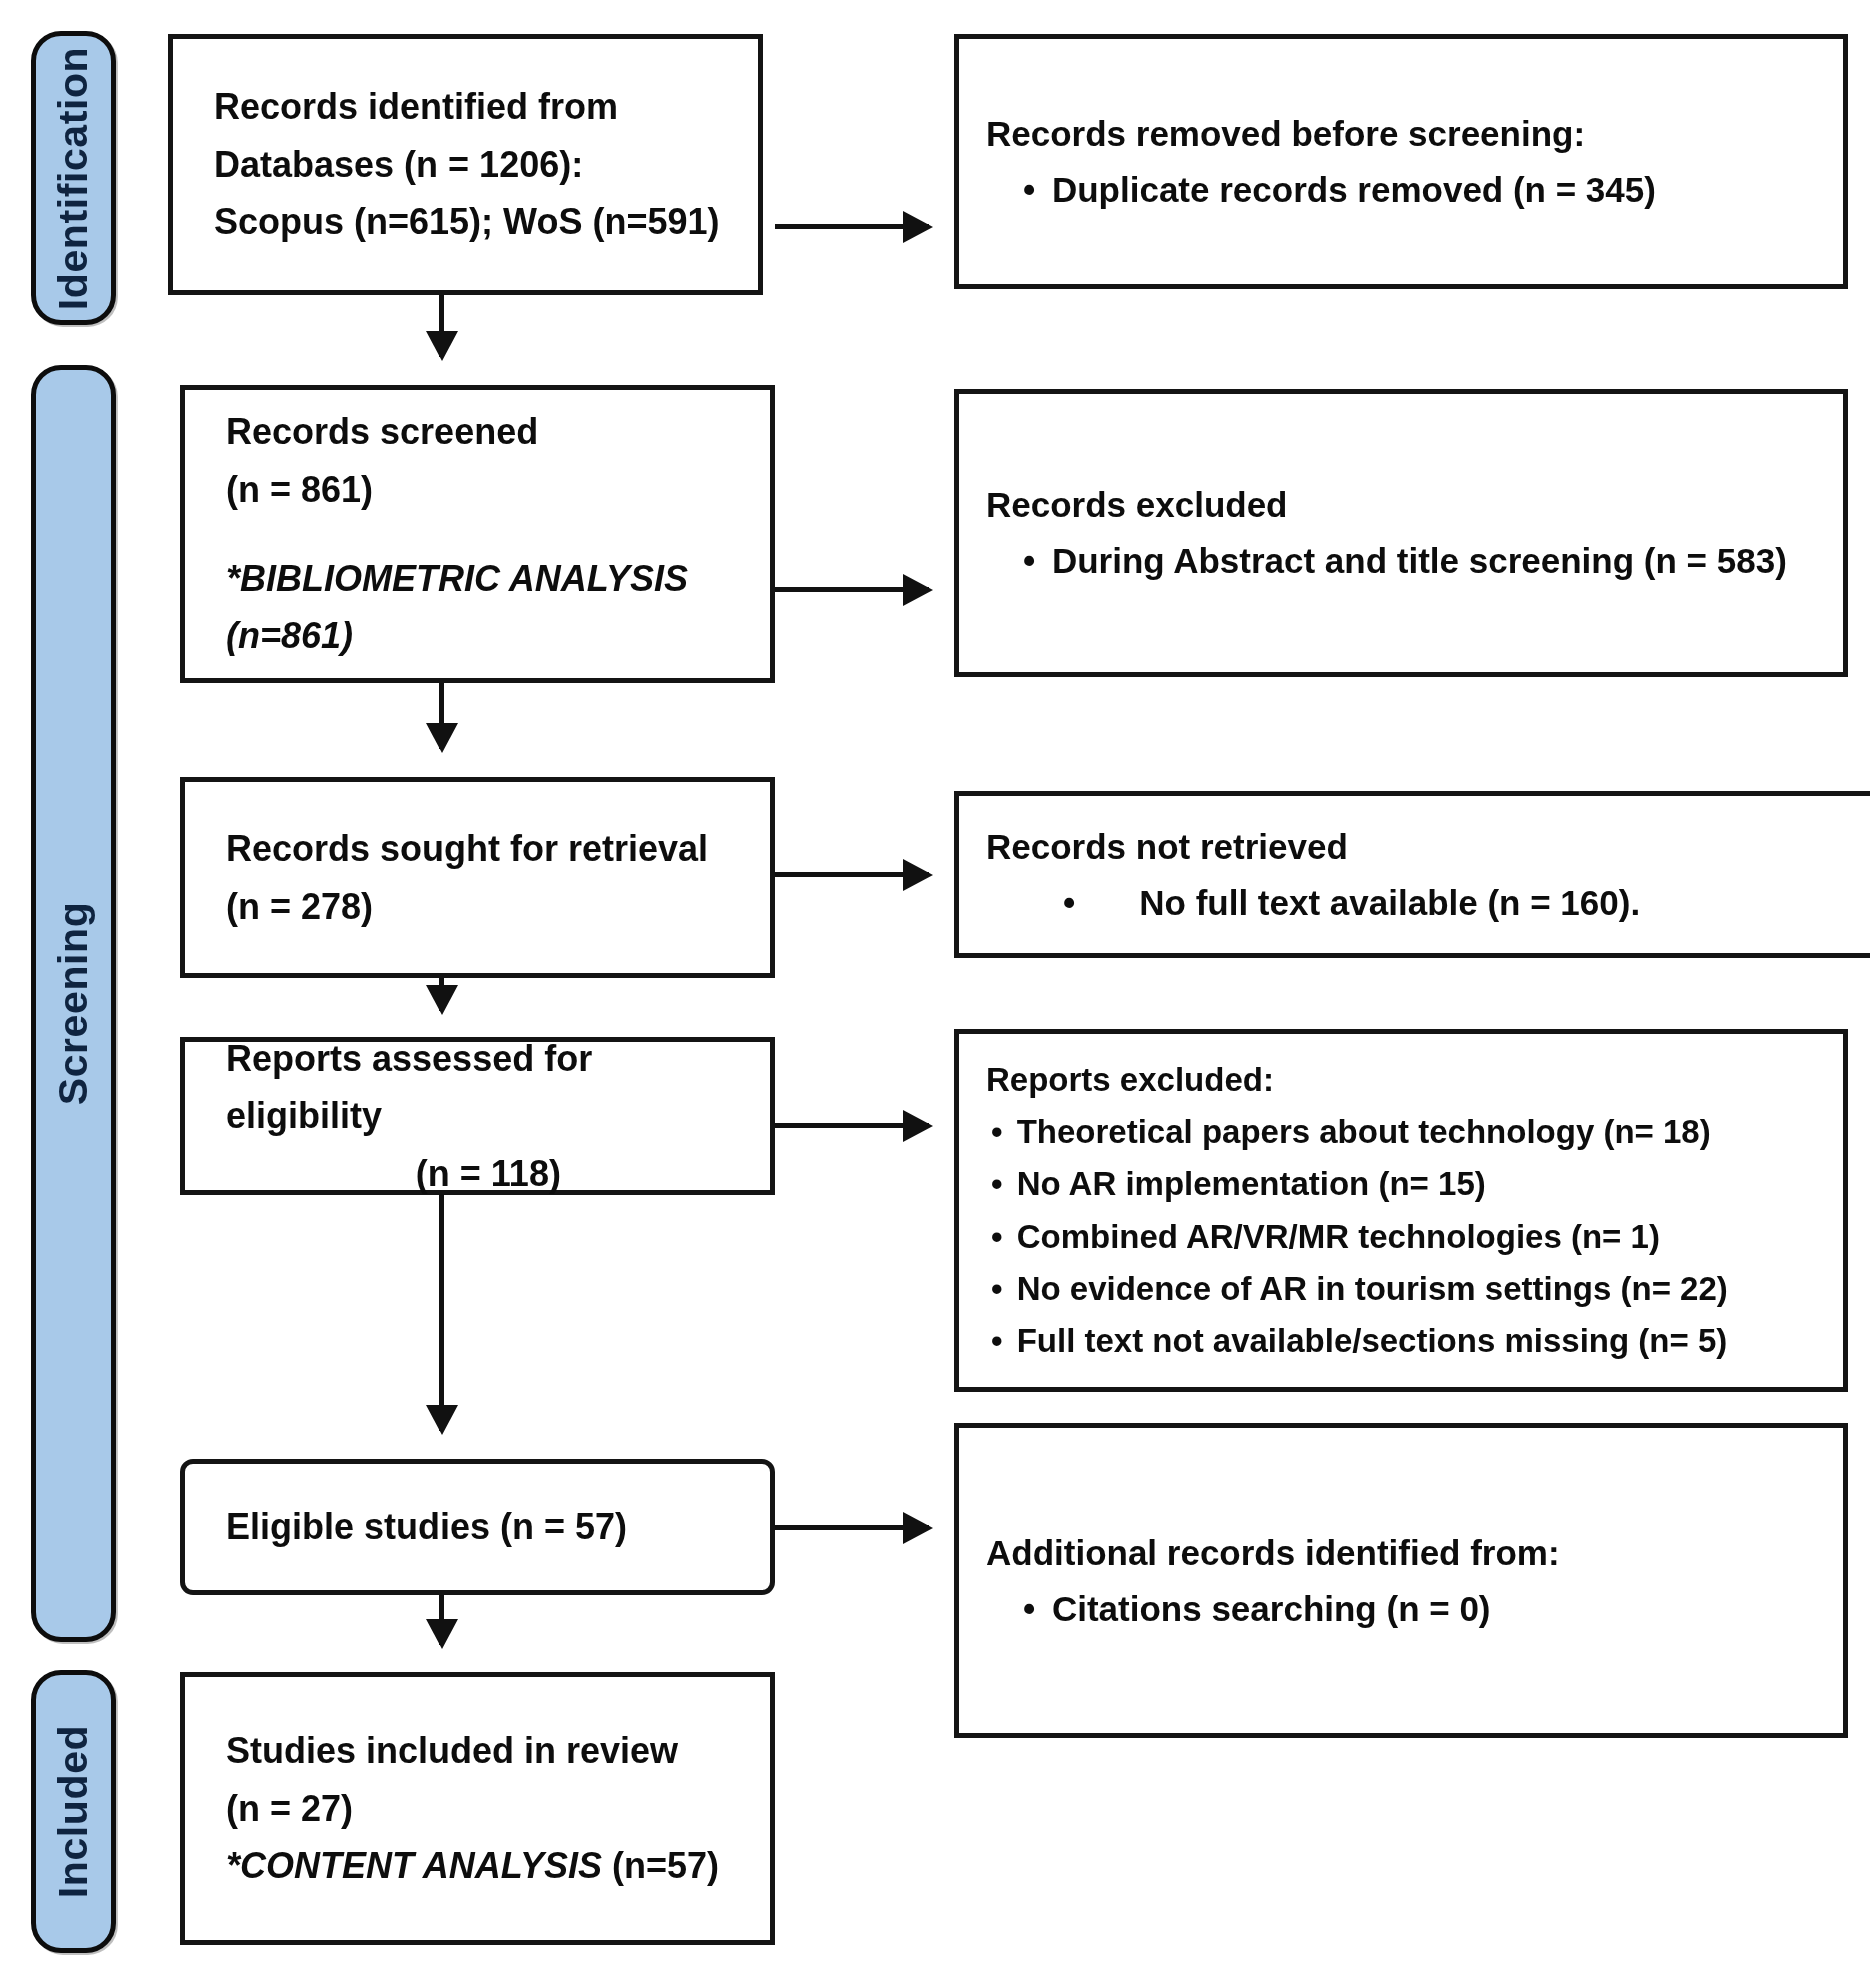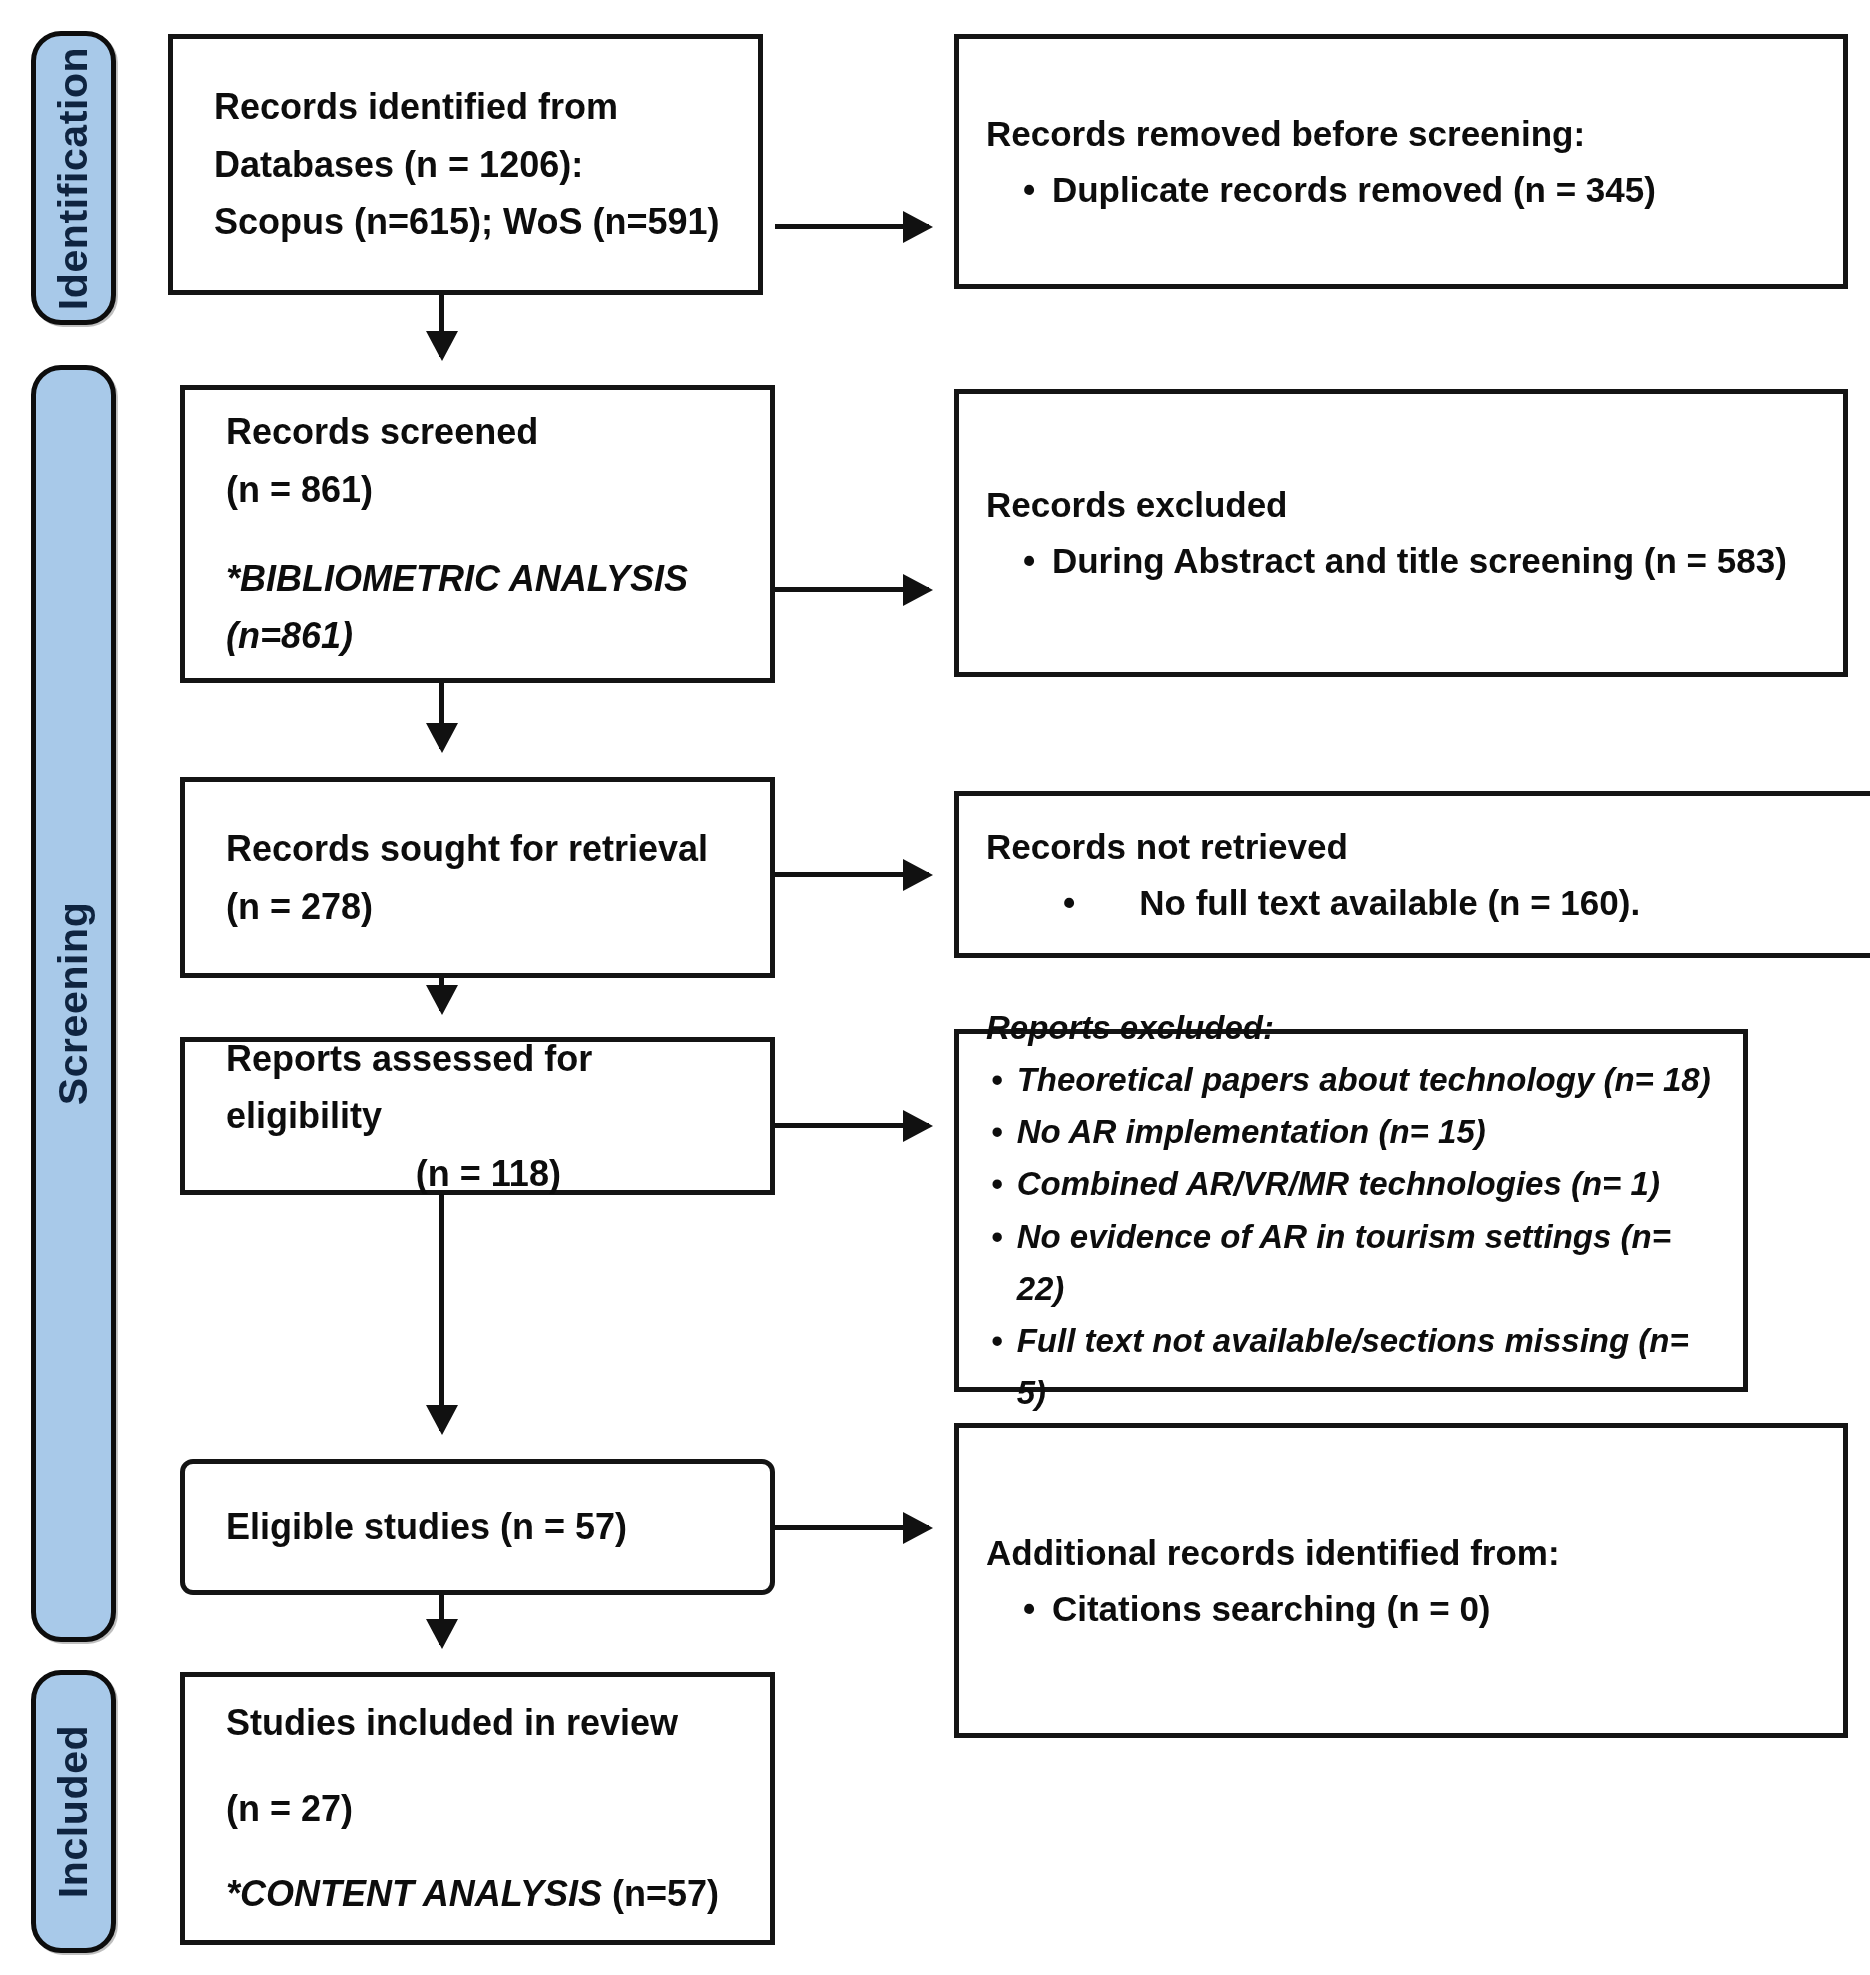--- a/index.html
+++ b/index.html
@@ -109,21 +109,21 @@
 
   <div class="fbox" style="left:180px;top:1037px;width:595px;height:158px;align-items:center;">
     <p>Reports assessed for eligibility</p>
     <p>(n = 118)</p>
   </div>
 
   <div class="fbox" style="left:180px;top:1459px;width:595px;height:136px;border-radius:13px;">
     <p>Eligible studies (n = 57)</p>
   </div>
 
-  <div class="fbox" style="left:180px;top:1672px;width:595px;height:273px;gap:28px;">
+  <div class="fbox" style="left:180px;top:1672px;width:595px;height:273px;">
     <p>Studies included in review</p>
     <p>(n = 27)</p>
     <p><span class="italic">*CONTENT ANALYSIS</span><span> (n=57)</span></p>
   </div>
 
   <div class="fbox rbox" style="left:954px;top:34px;width:894px;height:255px;">
     <p>Records removed before screening:</p>
     <div class="bullet-line">
       <span class="dot">•</span>
       <span>Duplicate records removed (n = 345)</span>
@@ -139,21 +139,21 @@
   </div>
 
   <div class="fbox rbox" style="left:954px;top:783px;width:930px;height:167px;margin-top:8px;">
     <p>Records not retrieved</p>
     <div class="bullet-line wide-gap">
       <span class="dot">•</span>
       <span>No full text available (n = 160).</span>
     </div>
   </div>
 
-  <div class="fbox rbox small" style="left:954px;top:1029px;width:794px;height:363px;font-style:italic;">
+  <div class="fbox rbox small" style="left:954px;top:1029px;width:894px;height:363px;">
     <p>Reports excluded:</p>
     <div class="bullet-line">
       <span class="dot">•</span>
       <span>Theoretical papers about technology (n= 18)</span>
     </div>
     <div class="bullet-line">
       <span class="dot">•</span>
       <span>No AR implementation (n= 15)</span>
     </div>
     <div class="bullet-line">

